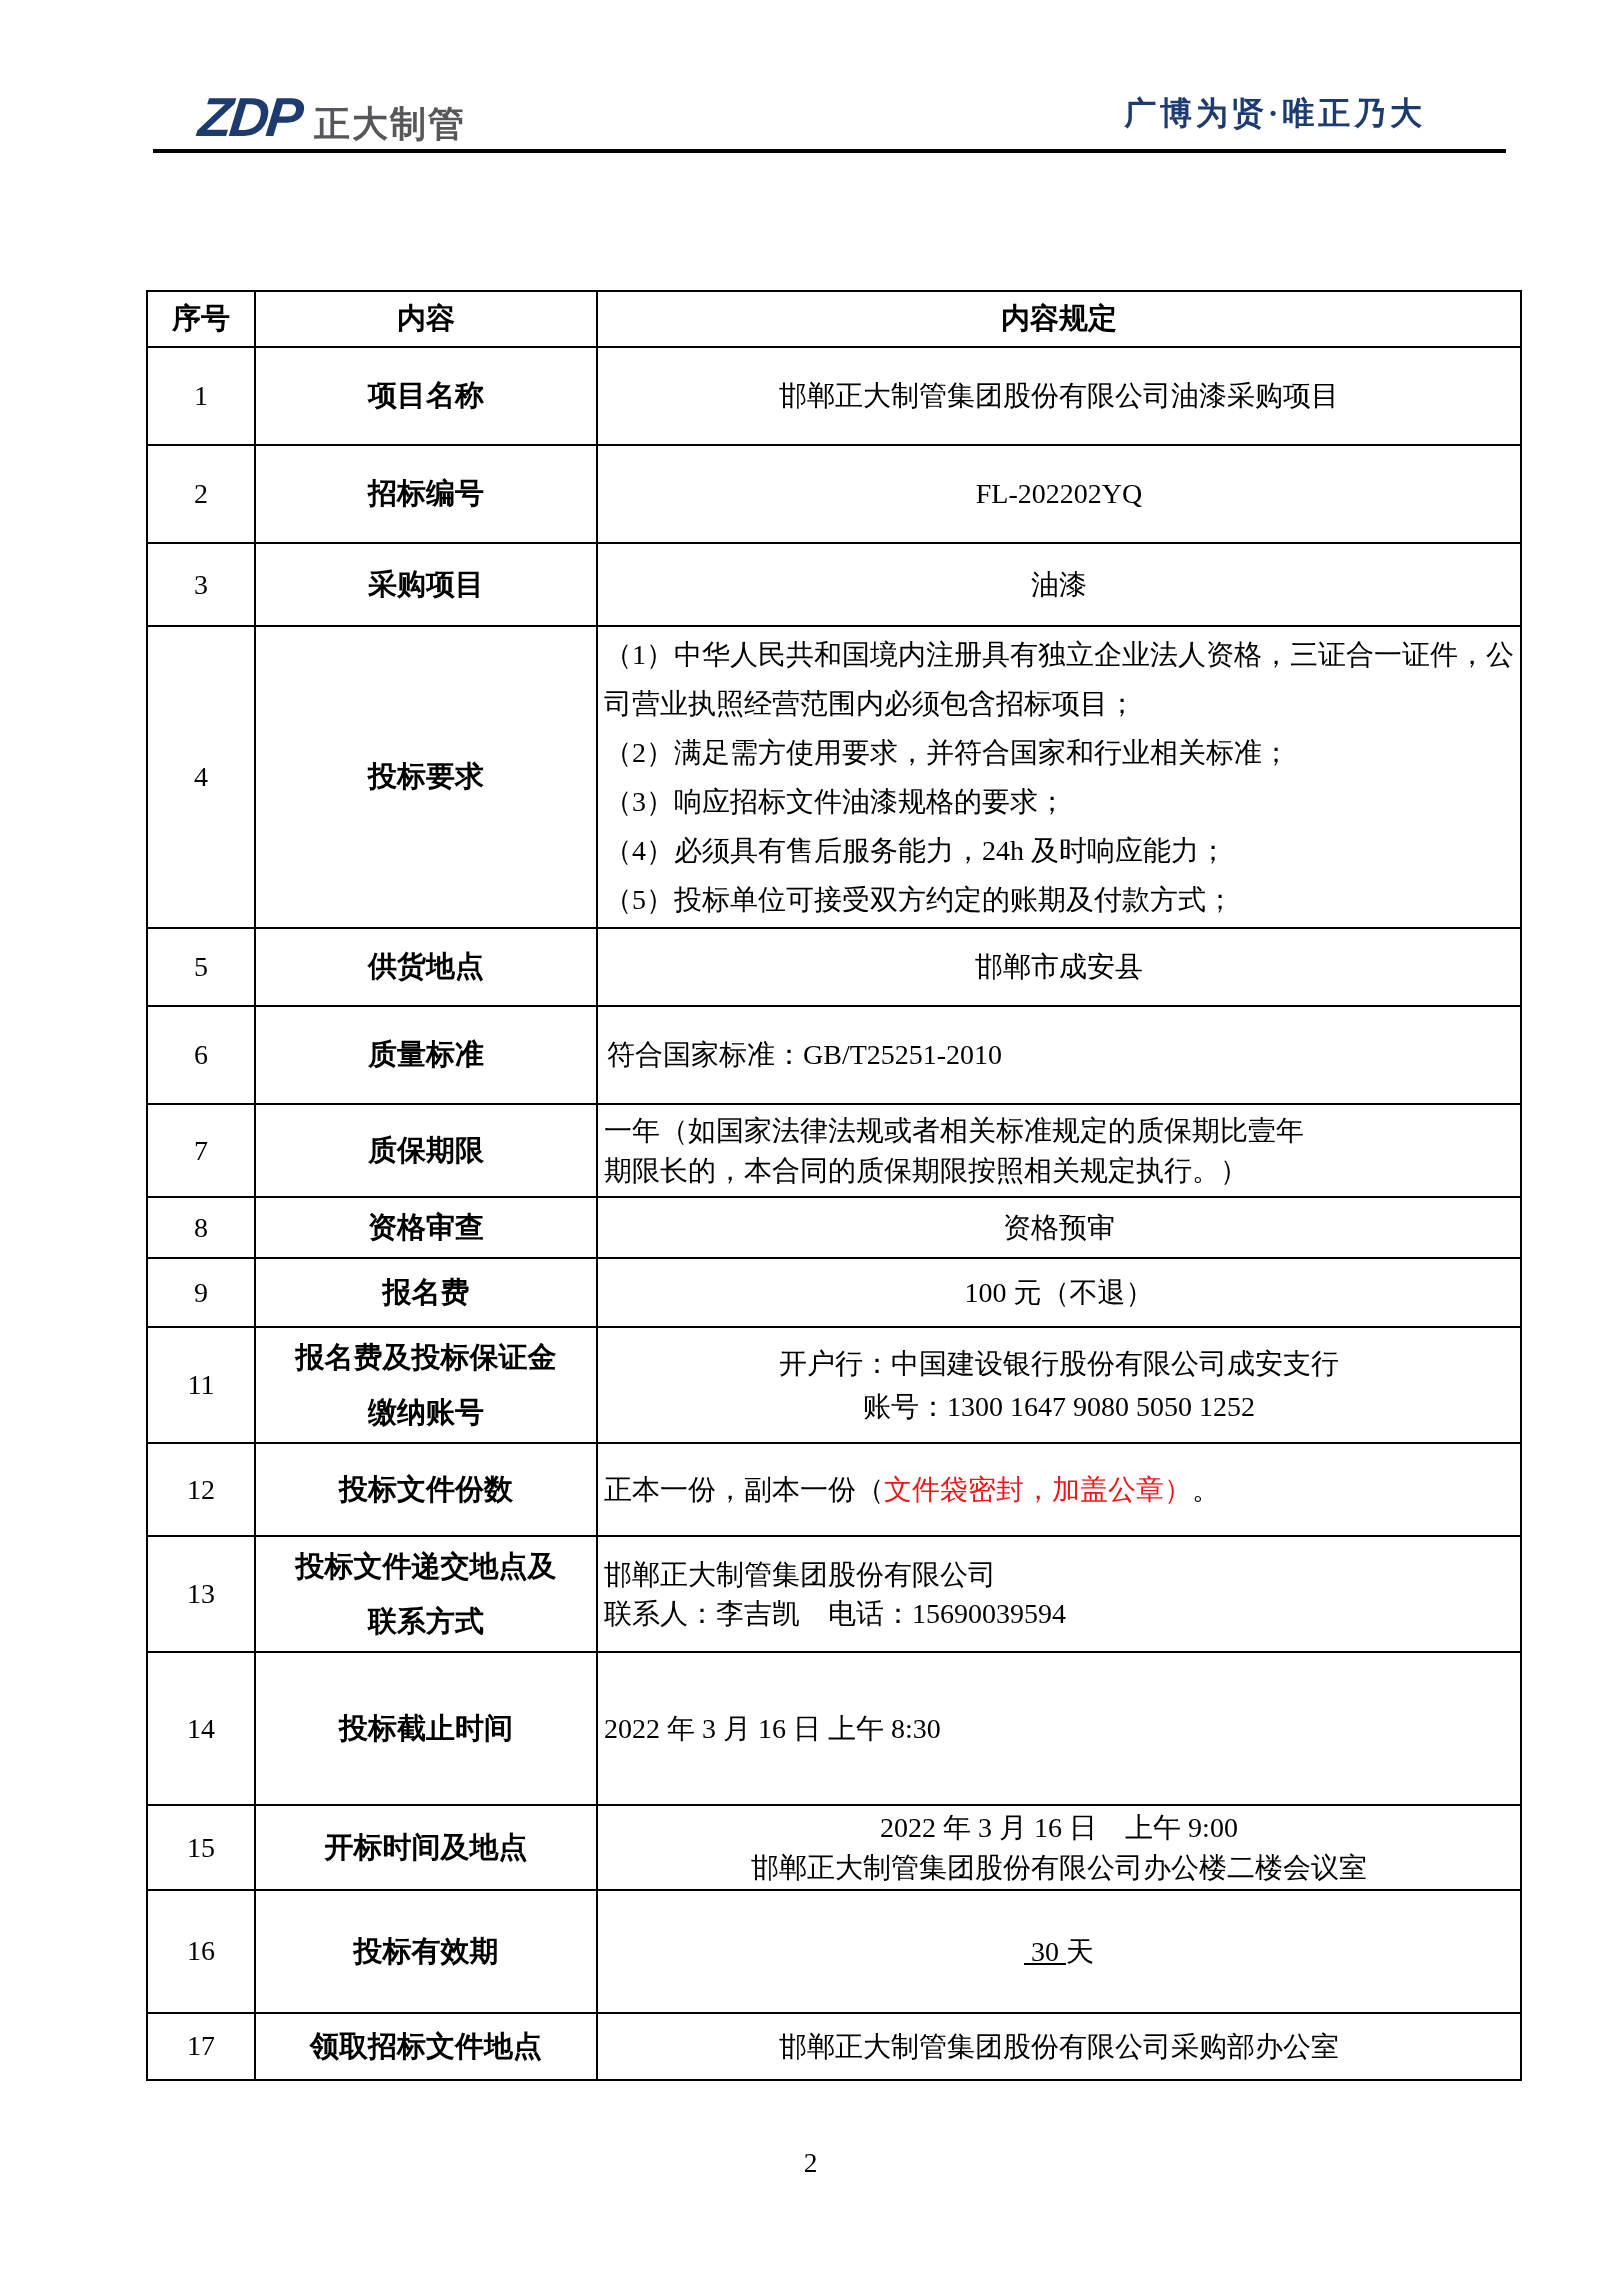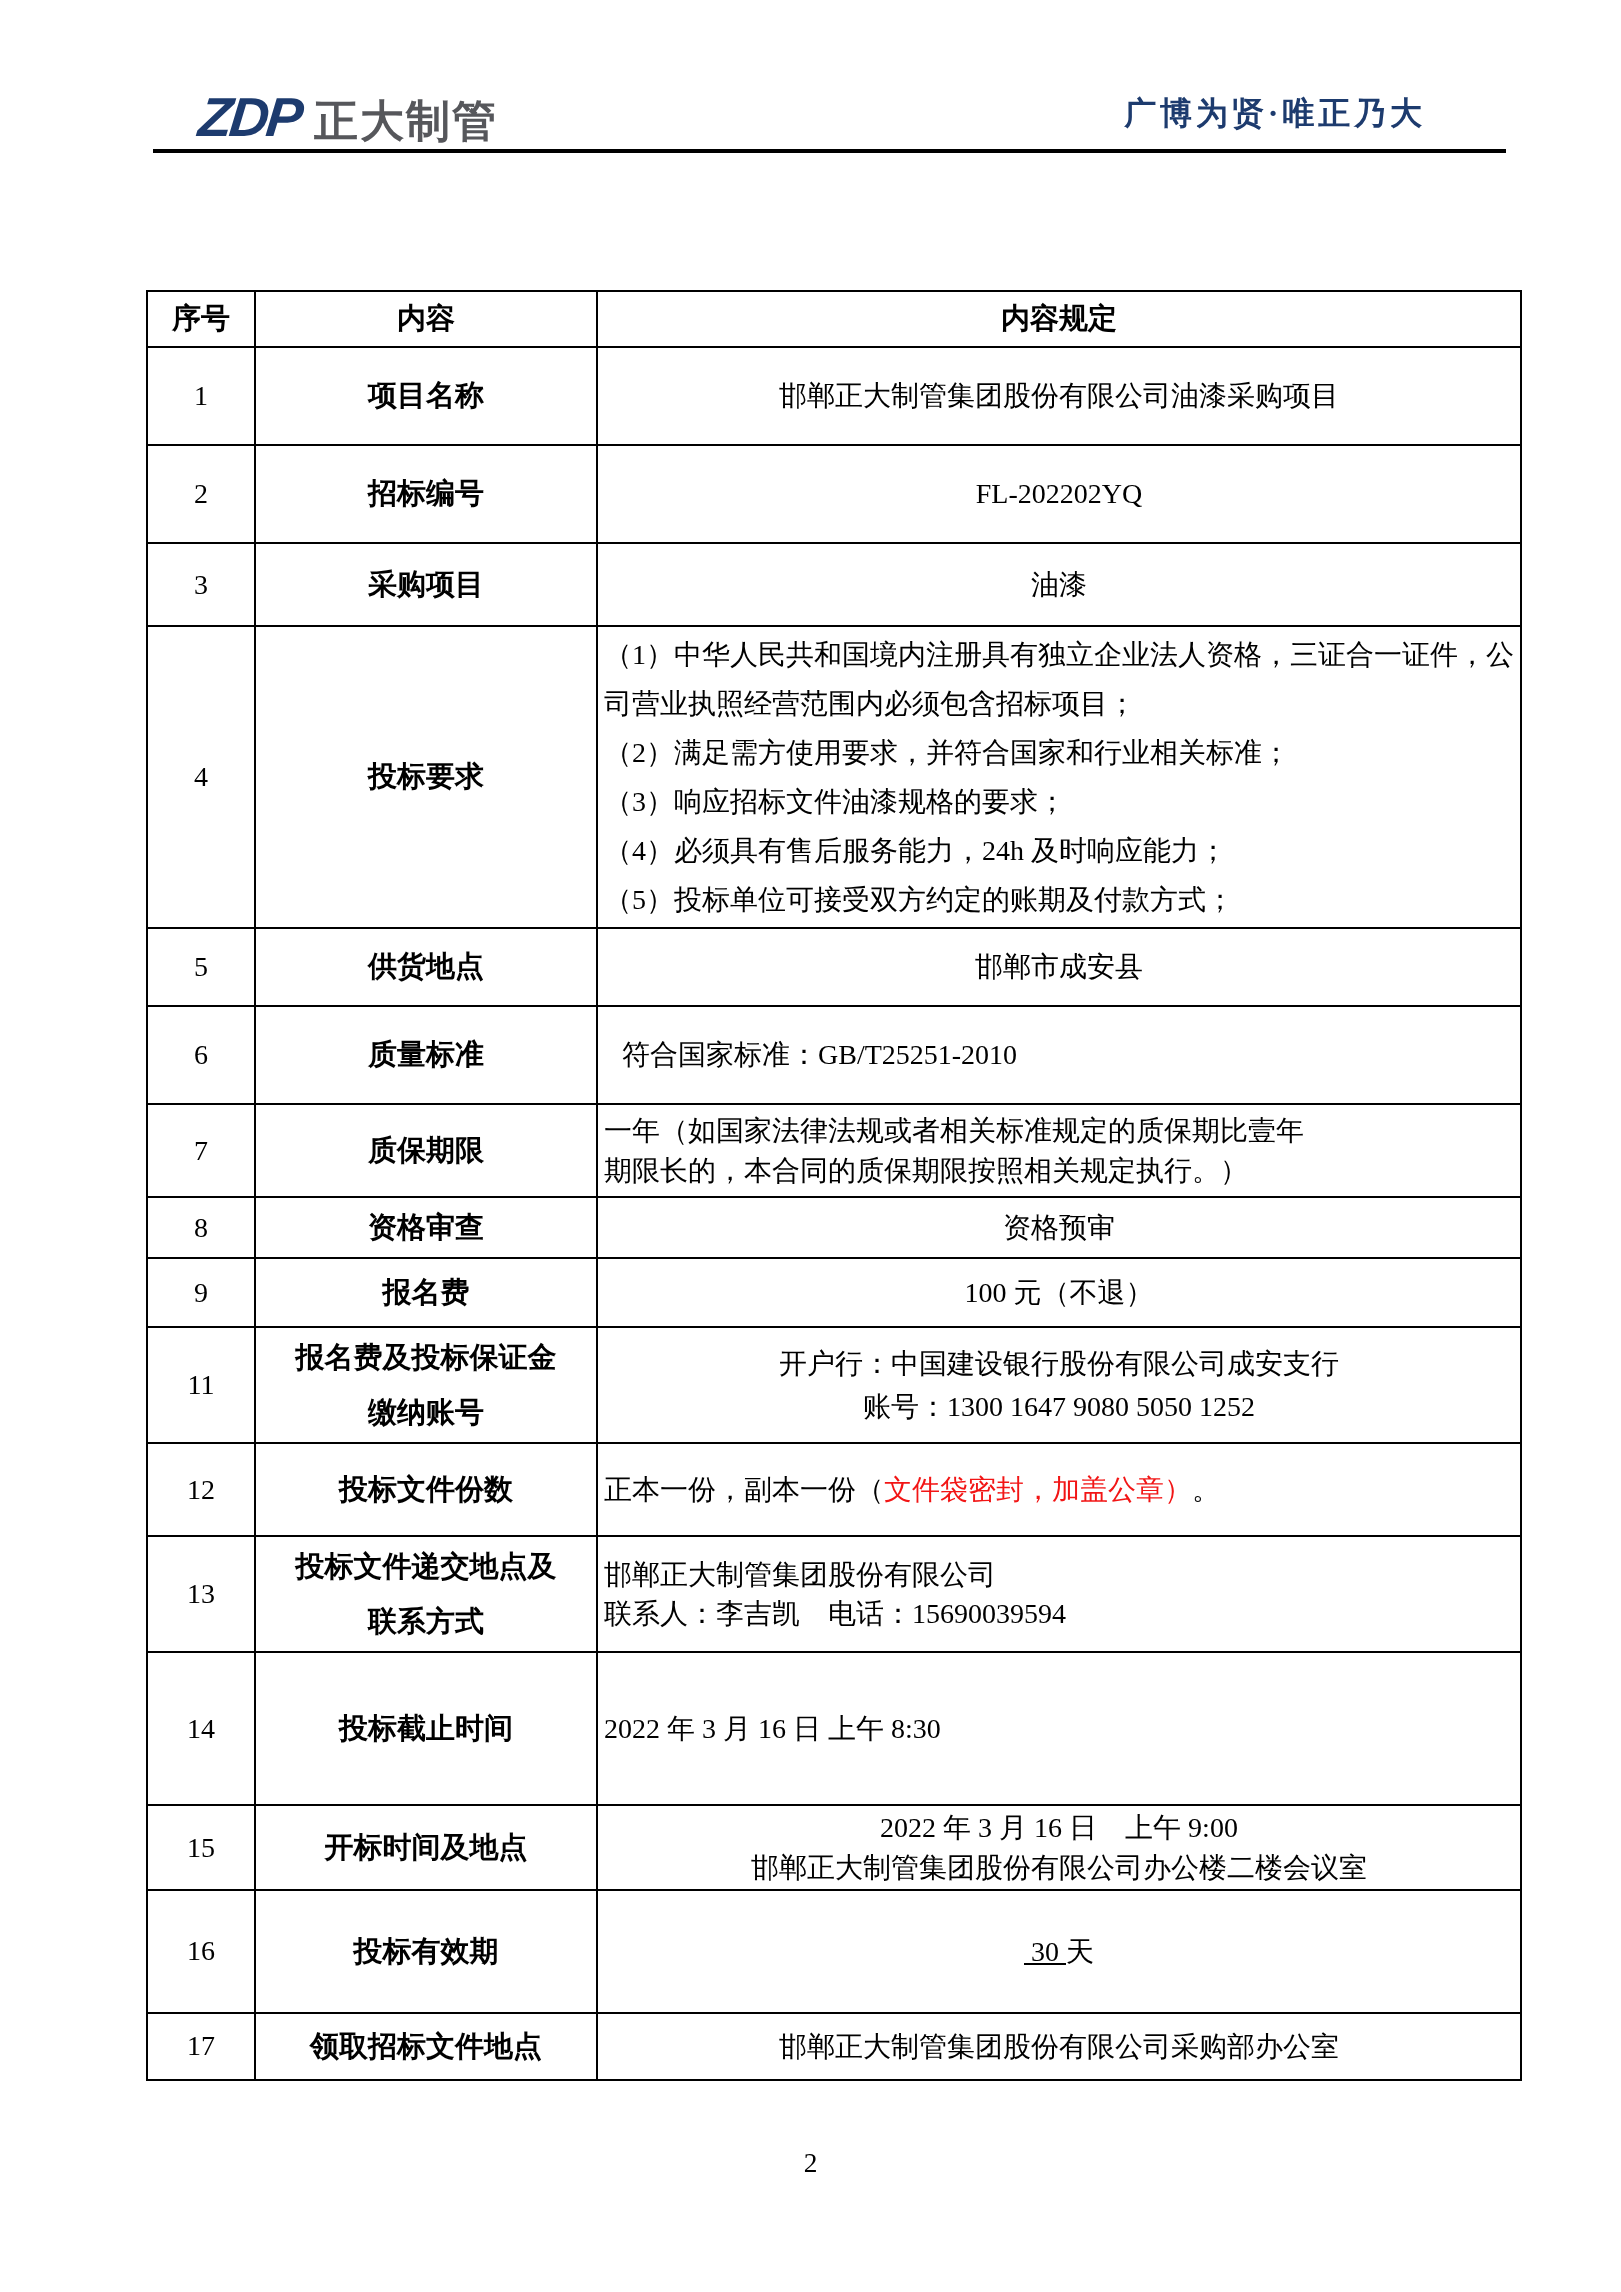--- a/index.html
+++ b/index.html
@@ -33,21 +33,21 @@
     font-style:italic;
     font-size:55px;
     letter-spacing:-2.9px;
     color:var(--navy);
     transform:skewX(-6deg);
     line-height:1;
   }
   .logo-text{
     font-family:"Liberation Sans","DejaVu Sans",sans-serif;
     font-weight:700;
-    font-size:44px;
+    font-size:36px;
     color:var(--gray);
     margin-left:13.7px;
     letter-spacing:2px;
     line-height:1;
   }
   .slogan{
     position:absolute;
     right:195px;
     top:94px;
     font-family:"Liberation Serif","DejaVu Serif",serif;
@@ -145,21 +145,21 @@
   tbody tr:nth-child(16){height:67px}
   tbody tr:nth-child(17){height:90px}
   
   tbody tr:nth-child(4) td.c-value,
   tbody tr:nth-child(6) td.c-value,
   tbody tr:nth-child(7) td.c-value,
   tbody tr:nth-child(11) td.c-value,
   tbody tr:nth-child(12) td.c-value,
   tbody tr:nth-child(13) td.c-value,
   tbody tr:nth-child(17) td.c-value{text-align:left;}
-  tbody tr:nth-child(6) td.c-value{padding-left:24px;}
+  tbody tr:nth-child(6) td.c-value{padding-left:9px;}
   
   tbody tr:nth-child(4) td.c-value{line-height:1.75;}
   tbody tr:nth-child(10) td.c-value{line-height:1.55;}
   tbody tr:nth-child(11) td.c-value{line-height:1.75;}
   tbody tr:nth-child(13) td.c-value{line-height:1.65;}
   tbody tr:nth-child(15) td.c-value{line-height:1.75;}
   
   .pageno{
     position:absolute;
     left:0;

